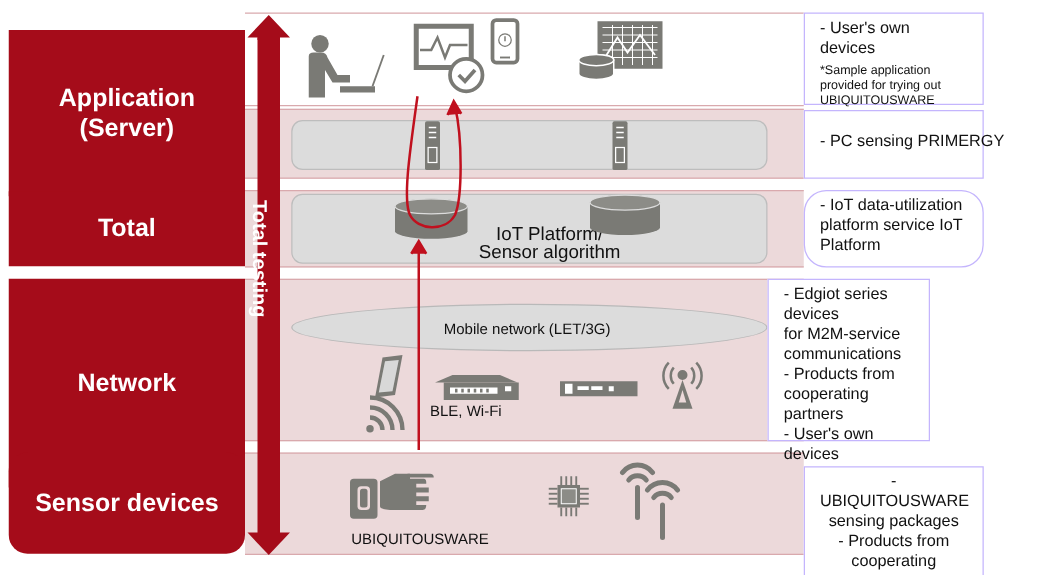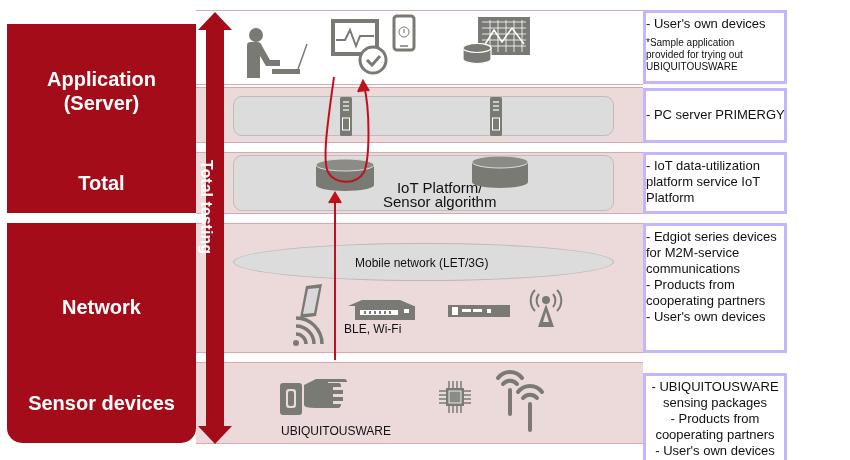--- a/index.html
+++ b/index.html
@@ -1,21 +1,21 @@
 <!DOCTYPE html>
 <html><head>
 <meta charset="utf-8">
 <style>
   html,body{margin:0;padding:0;background:#ffffff;}
   body{width:850px;height:460px;position:relative;overflow:hidden;font-family:"Liberation Sans",sans-serif;}
   .abs{position:absolute;}
   .layer{background:#a50c1a;color:#fff;font-weight:bold;font-size:20px;display:flex;align-items:center;justify-content:center;text-align:center;line-height:24px;}
   .band{background:#ecd9da;border-top:1px solid #d9a9ad;border-bottom:1px solid #d9a9ad;box-sizing:border-box;}
   .band.white{background:#ffffff;}
-  .desc{background:#fff;border:3px solid #c4b5fd;box-sizing:border-box;font-size:13px;color:#111;line-height:16px;padding:3px 0;}
+  .desc{background:#fff;border:1px solid #c4b5fd;box-sizing:border-box;font-size:13px;color:#111;line-height:16px;padding:3px 12px;}
   .desc .small{font-size:10px;line-height:12px;margin-top:5px;}
   .pill{background:#dcdcdc;border:1px solid #bdbdbd;border-radius:9px;box-sizing:border-box;}
   .label{font-size:11px;color:#111;}
   svg{overflow:visible;}
 </style>
 </head>
 <body>
 
 <div class="abs layer" style="left:7px;top:10px;width:189px;height:133px;margin-top:14px;">
   <div>
@@ -220,28 +220,28 @@
 
 <div class="abs desc" style="left:643px;top:10px;width:144px;height:74px;">
   <div>- User's own devices</div>
   <div class="small">
     <div>*Sample application</div>
     <div>provided for trying out</div>
     <div>UBIQUITOUSWARE</div>
   </div>
 </div>
 <div class="abs desc" style="left:643px;top:88px;width:144px;height:55px;padding-top:16px;white-space:nowrap;">
-  <div>- PC server PRIMERGY</div>
-</div>
-<div class="abs desc" style="left:643px;top:152px;width:144px;height:62px;">
+  <div>- PC sensing PRIMERGY</div>
+</div>
+<div class="abs desc" style="left:643px;top:152px;width:144px;height:62px;border-radius:18px;">
   <div>- IoT data-utilization</div>
   <div>platform service IoT</div>
   <div>Platform</div>
 </div>
-<div class="abs desc" style="left:643px;top:223px;width:144px;height:130px;">
+<div class="abs desc" style="left:614px;top:223px;width:130px;height:130px;">
   <div>- Edgiot series devices</div>
   <div>for M2M-service</div>
   <div>communications</div>
   <div>- Products from</div>
   <div>cooperating partners</div>
   <div>- User's own devices</div>
 </div>
 <div class="abs desc" style="left:643px;top:373px;width:144px;height:108px;text-align:center;">
   <div>- UBIQUITOUSWARE</div>
   <div>sensing packages</div>

